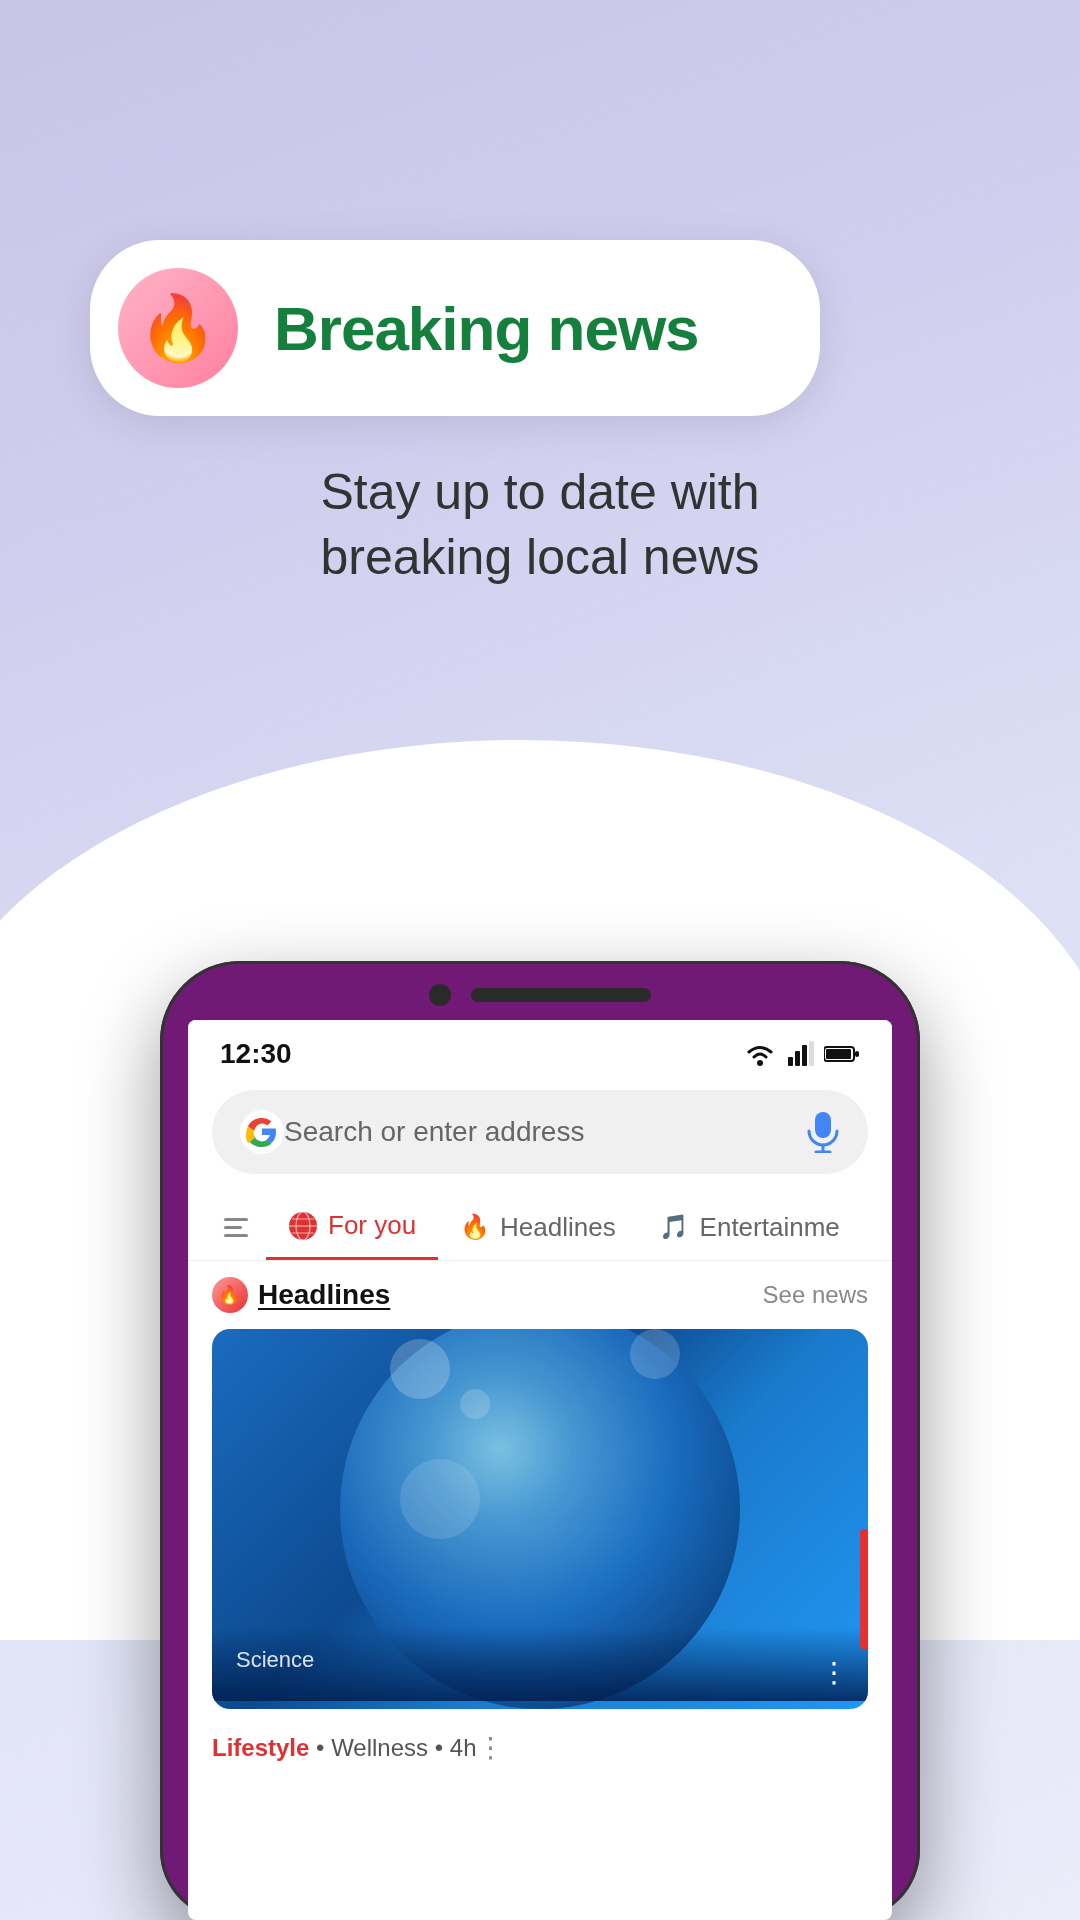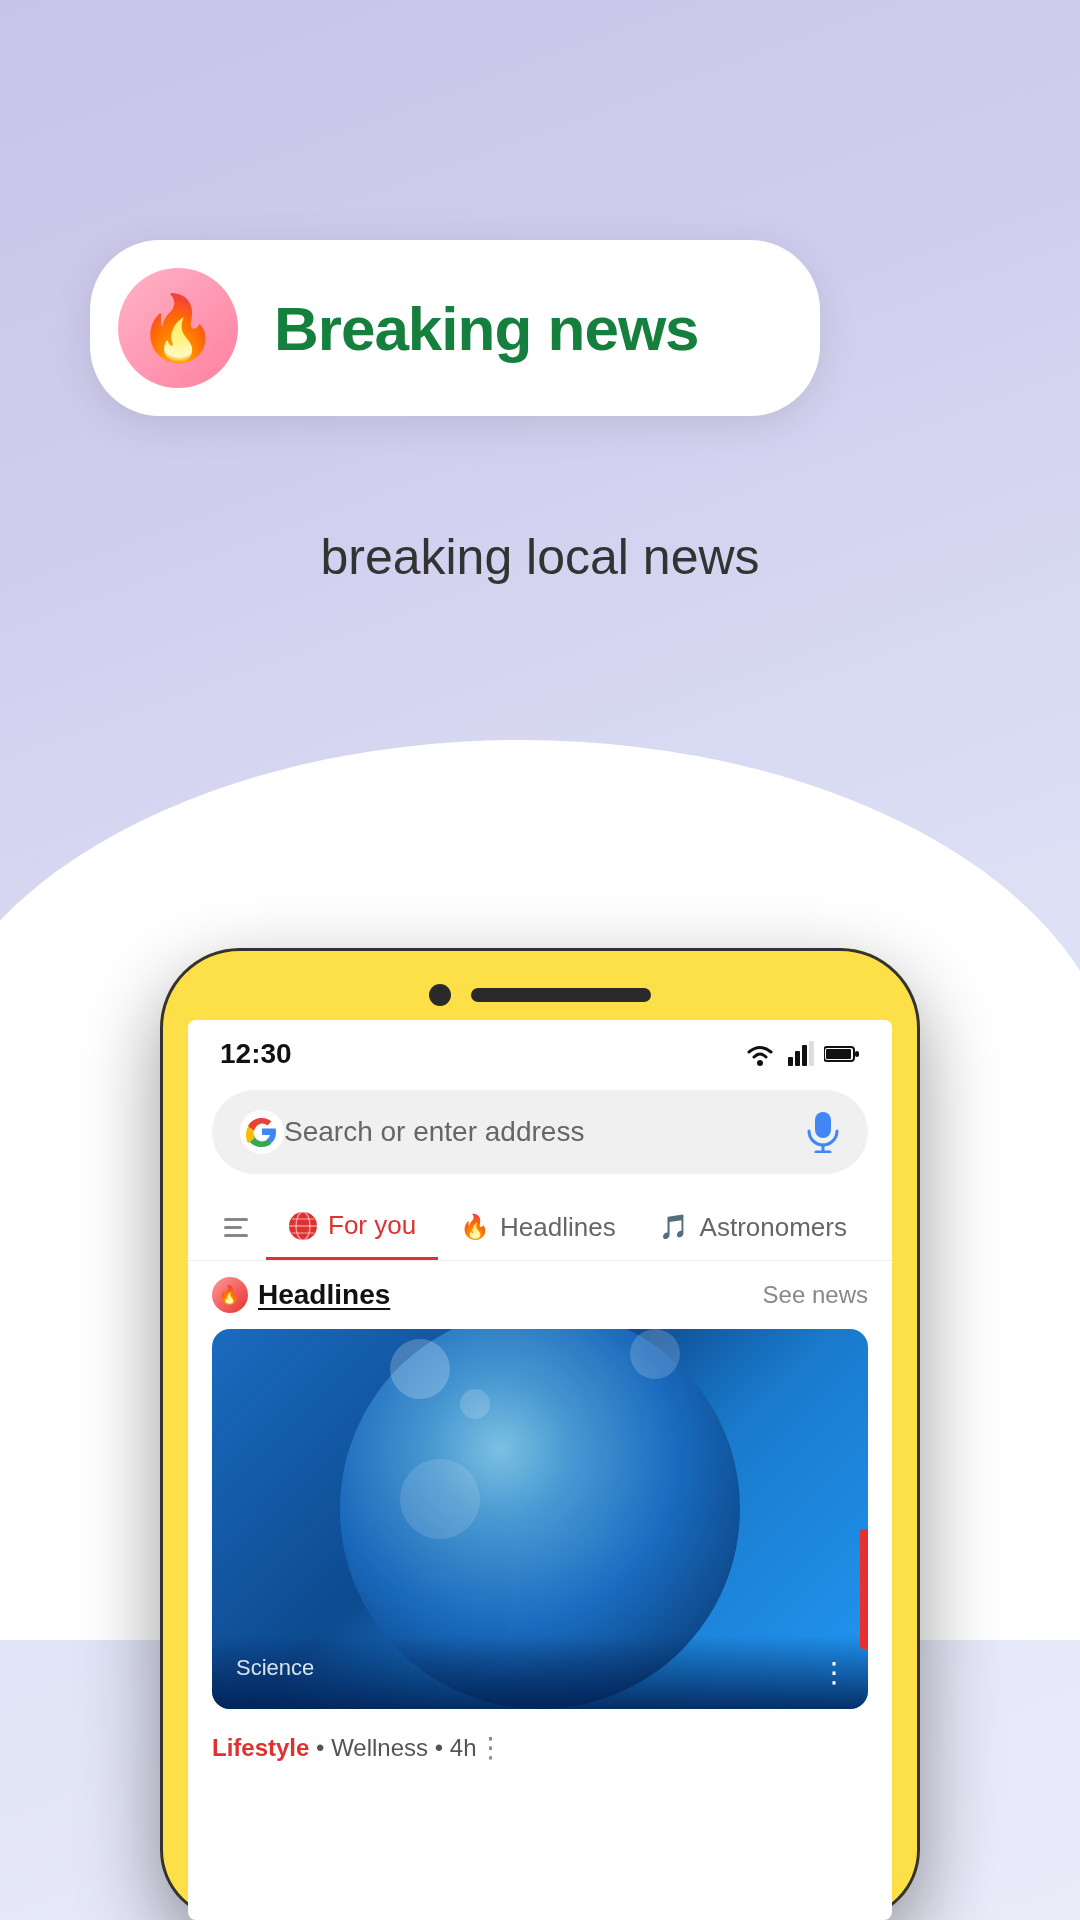--- a/index.html
+++ b/index.html
@@ -83,23 +83,23 @@
     .phone-wrapper {
       position: absolute;
       bottom: 0;
       left: 50%;
       transform: translateX(-50%);
       width: 760px;
       z-index: 3;
     }
 
     .phone-outer {
-      background: #fde047;
+      background: #701a75;
       border-radius: 80px 80px 70px 70px;
-      padding: 36px 28px 0 28px;
+      padding: 23px 28px 0 28px;
       box-shadow: 0 30px 80px rgba(0,0,0,0.4), inset 0 0 0 3px #333;
       position: relative;
     }
 
     
     .phone-top-bar {
       display: flex;
       align-items: center;
       justify-content: center;
       gap: 20px;
@@ -290,21 +290,21 @@
       transform: translateX(-50%);
       width: 400px;
       height: 400px;
       border-radius: 50%;
       background: radial-gradient(circle at 40% 35%, #87ceeb 0%, #4fa0d8 20%, #1a6bbf 50%, #0a3d7a 80%);
       opacity: 0.9;
     }
 
     .news-card-content {
       position: absolute;
-      bottom: 0;
+      bottom: 8px;
       left: 0;
       right: 0;
       padding: 20px 24px;
       background: linear-gradient(transparent, rgba(0,30,80,0.85));
     }
 
     .news-category {
       font-size: 22px;
       color: rgba(255,255,255,0.85);
       margin-bottom: 8px;
@@ -367,21 +367,21 @@
 <div class="bg-blob"></div>
 
 <div class="breaking-news-card">
   <div class="flame-circle">
     <span class="flame-icon">🔥</span>
   </div>
   <span class="breaking-news-title">Breaking news</span>
 </div>
 
 <div class="subtitle">
-  <br>
+  <span>Stay up to date with</span><br>
   <span>breaking local news</span>
 </div>
 
 <div class="phone-wrapper">
   <div class="phone-outer">
 
     <div class="phone-top-bar">
       <div class="camera-dot"></div>
       <div class="speaker-bar"></div>
     </div>
@@ -454,21 +454,21 @@
           <span>For you</span>
         </div>
 
         <div class="tab">
           <span class="tab-flame">🔥</span>
           <span>Headlines</span>
         </div>
 
         <div class="tab">
           <span class="tab-music">🎵</span>
-          <span>Astronomers</span>
+          <span>Entertainme</span>
         </div>
       </div>
 
       <div class="section-header">
         <div class="section-title">
           <div class="section-title-icon">🔥</div>
           <span class="section-title-text">Headlines</span>
         </div>
         <span class="see-more">See news</span>
       </div>

